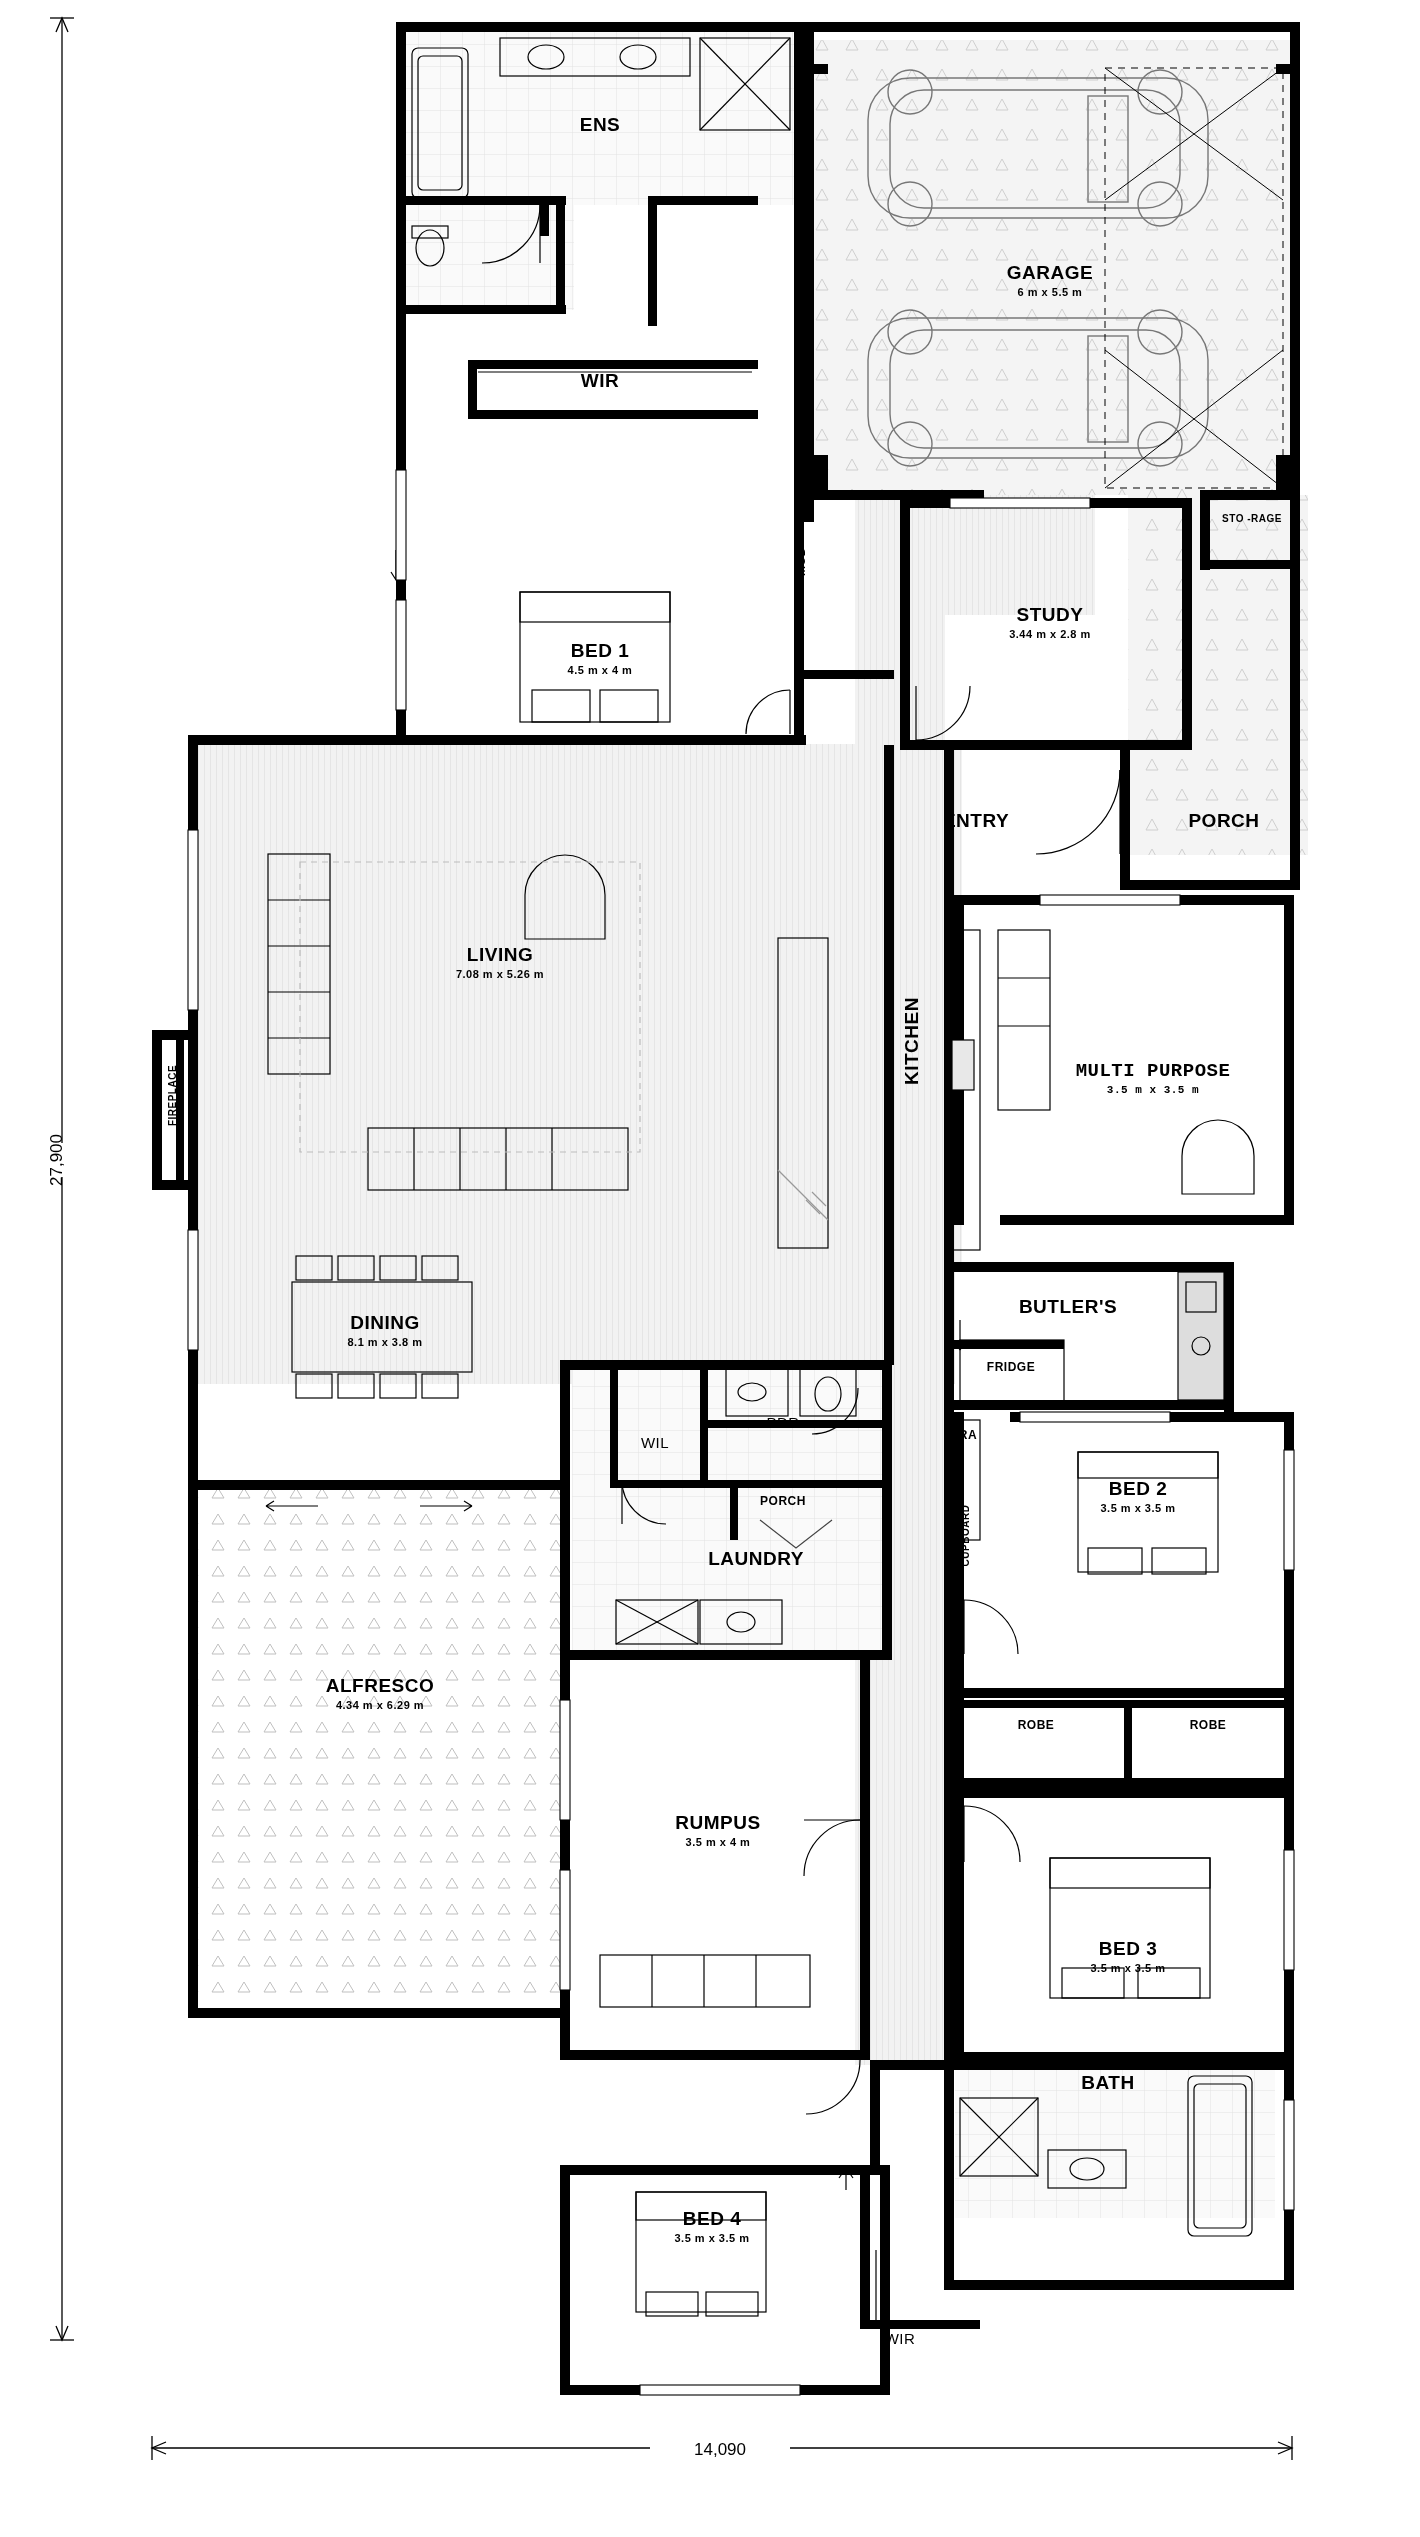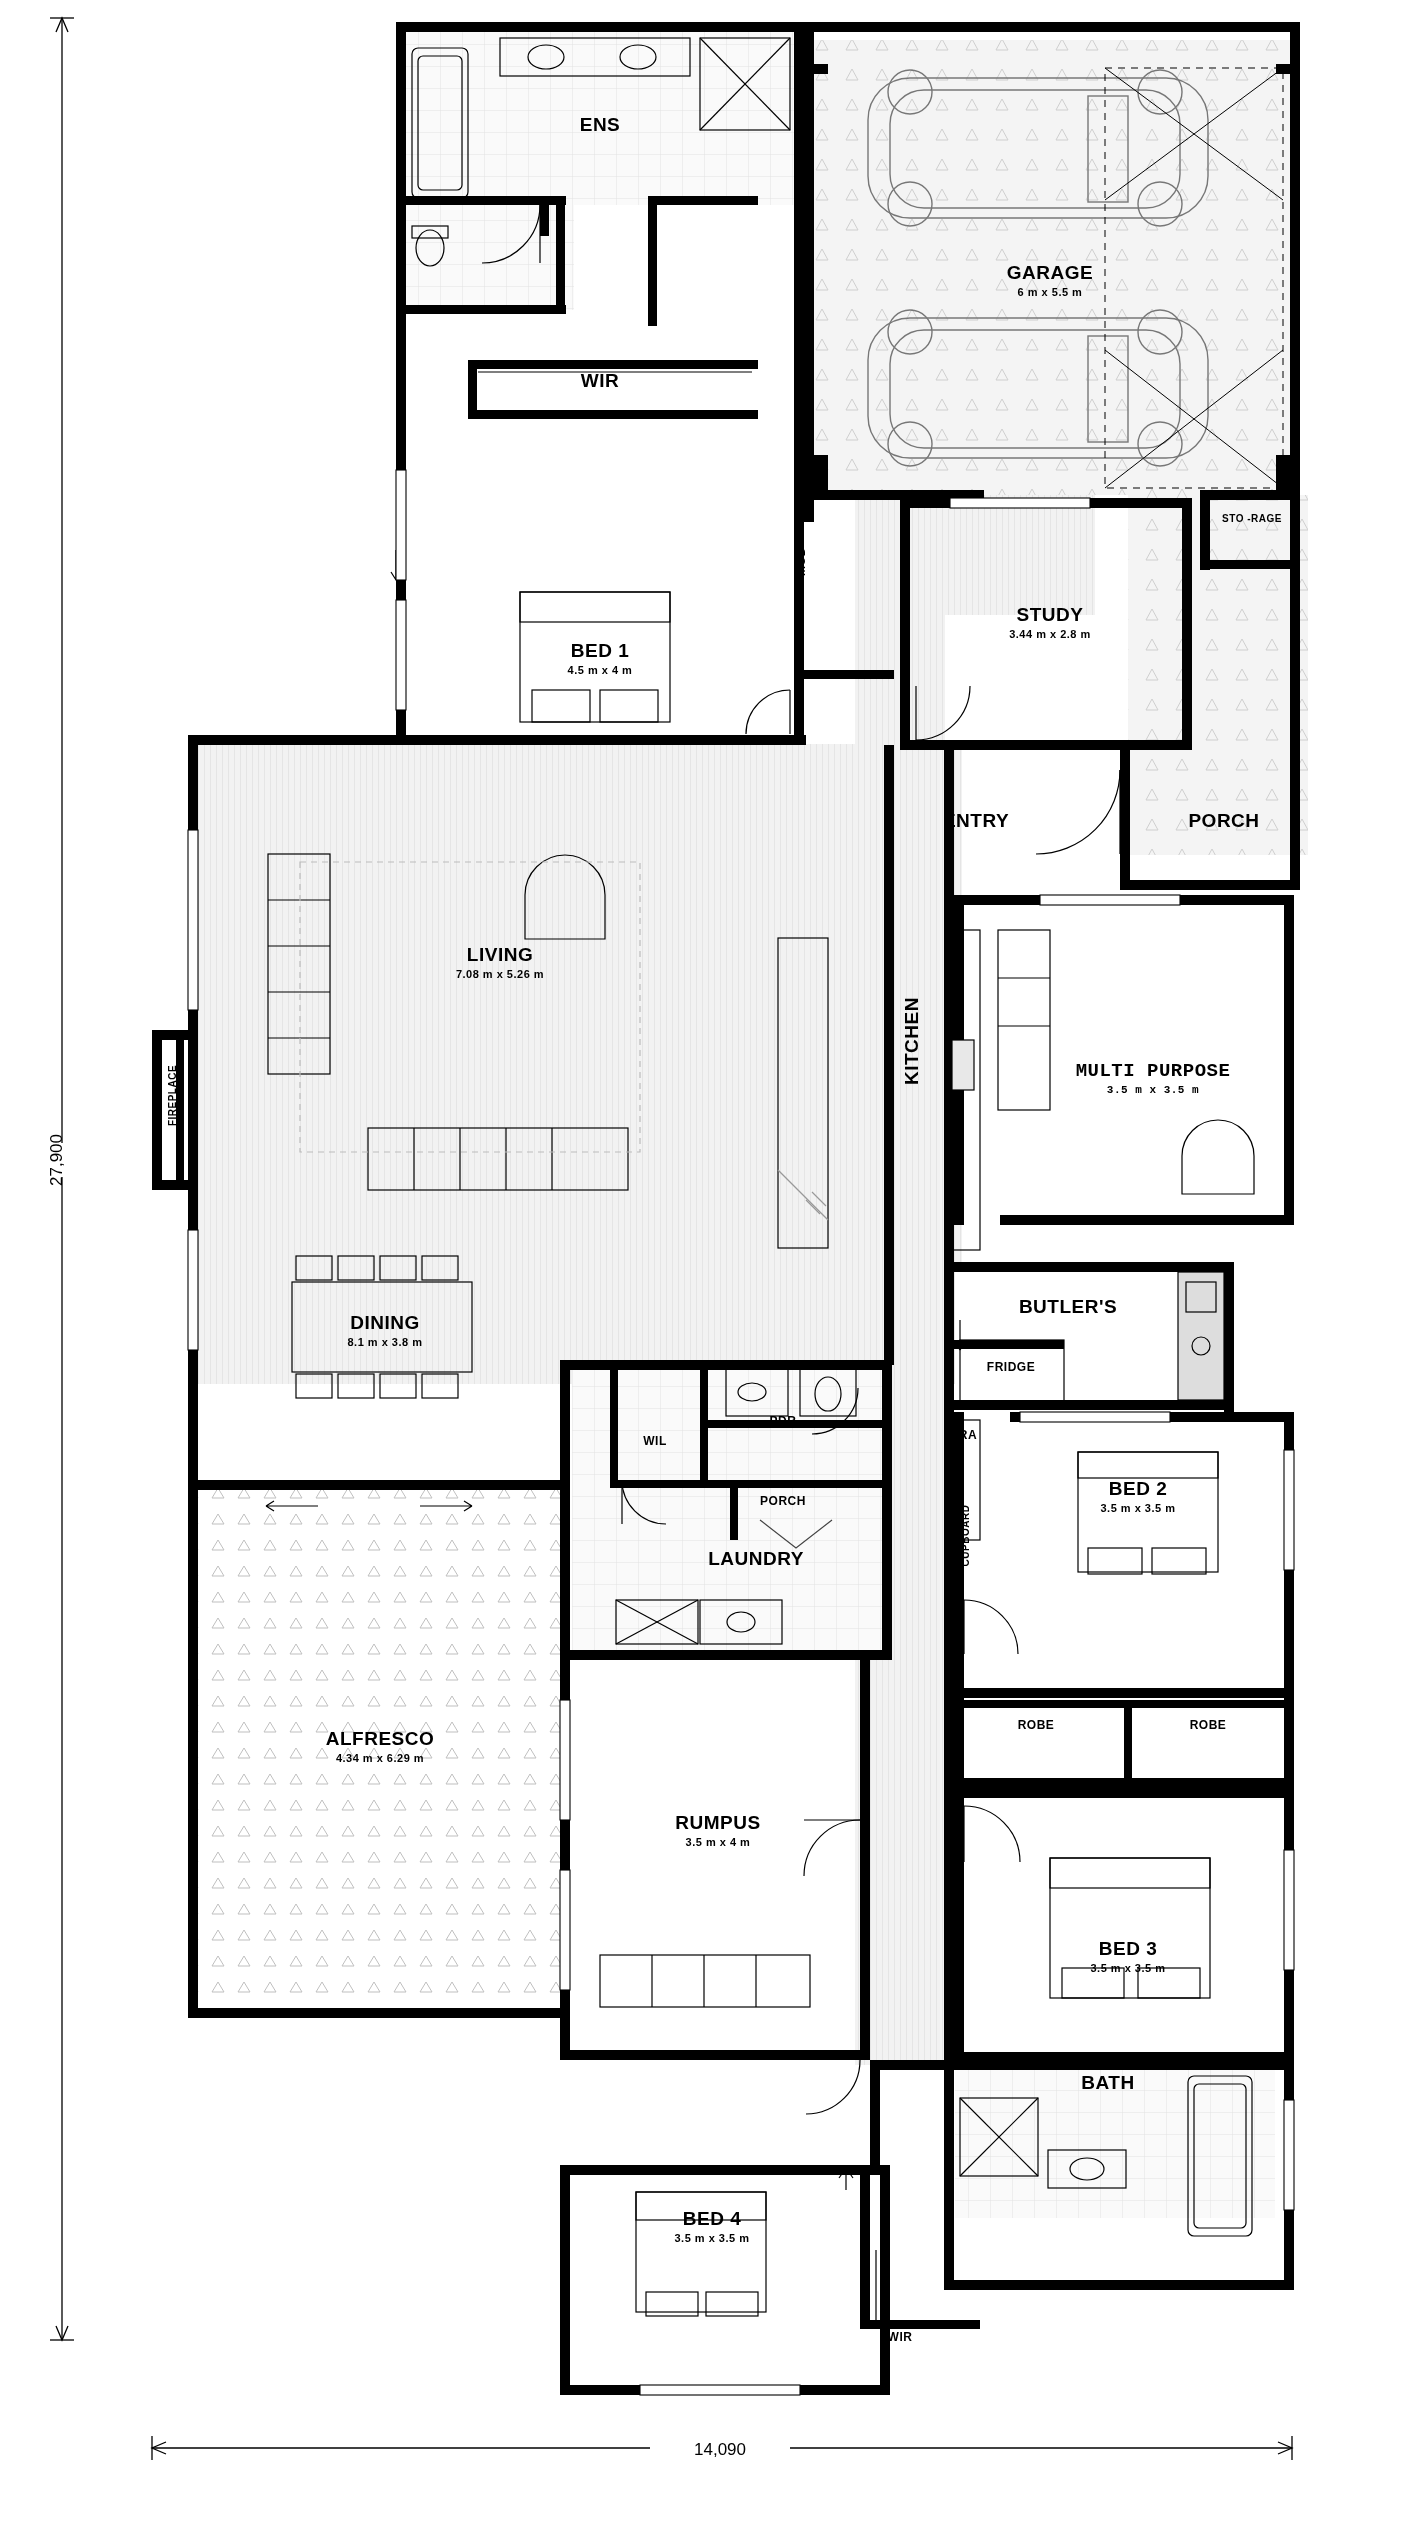--- a/index.html
+++ b/index.html
@@ -2,21 +2,21 @@
 <html><head>
 <meta charset="utf-8">
 <style>
   html,body{margin:0;padding:0;background:#ffffff;}
   body{font-family:"Liberation Sans", sans-serif;}
   #page{position:relative;width:1420px;height:2537px;background:#fff;overflow:hidden;}
   .plan{position:absolute;left:0;top:0;width:1420px;height:2537px;}
   .room-label{position:absolute;text-align:center;color:#000000;font-weight:bold;letter-spacing:.5px;}
   .room-name{font-size:19px;line-height:22px;font-weight:bold;}
   .room-dim{font-size:11px;line-height:16px;font-weight:bold;}
-  .small-name{font-size:12px;font-weight:bold;}
+  .small-name{font-size:15px;font-weight:normal;}
   .tiny-name{font-size:12px;font-weight:bold;}
   .xsml{font-size:10px;font-weight:bold;}
   .vert{transform:rotate(-90deg);transform-origin:50% 50%;}
   svg{display:block;}
 </style>
 </head>
 <body>
 
 <div id="page">
 
@@ -485,21 +485,21 @@
   </div>
 
   <div class="room-label" style="left:976px;top:1718px;width:120px;">
     <div class="tiny-name">ROBE</div>
   </div>
 
   <div class="room-label" style="left:1148px;top:1718px;width:120px;">
     <div class="tiny-name">ROBE</div>
   </div>
 
-  <div class="room-label" style="left:270px;top:1728px;width:220px;">
+  <div class="room-label" style="left:270px;top:1675px;width:220px;">
     <div class="room-name">ALFRESCO</div>
     <div class="room-dim">4.34 m x 6.29 m</div>
   </div>
 
   <div class="room-label" style="left:608px;top:1812px;width:220px;">
     <div class="room-name">RUMPUS</div>
     <div class="room-dim">3.5 m x 4 m</div>
   </div>
 
   <div class="room-label" style="left:1038px;top:1938px;width:180px;">

